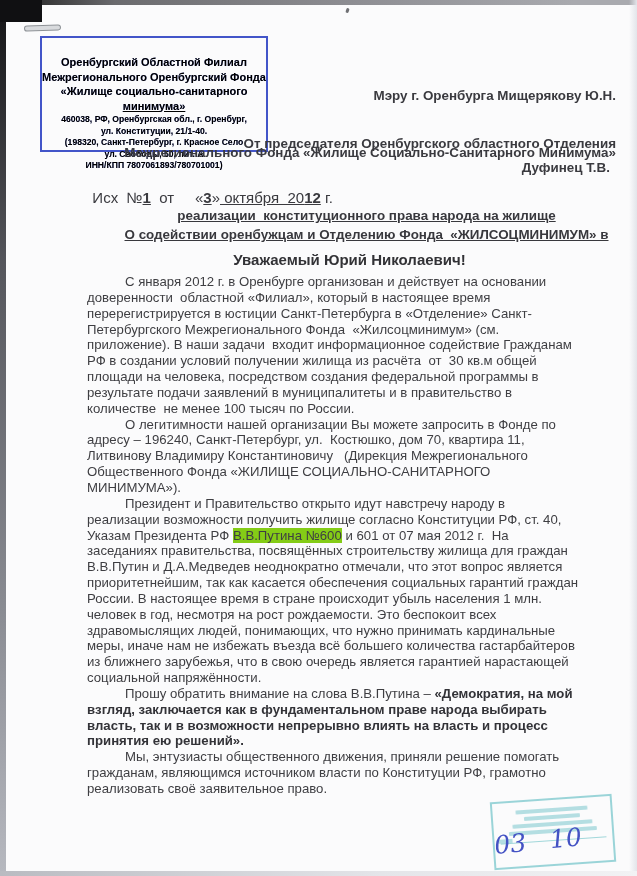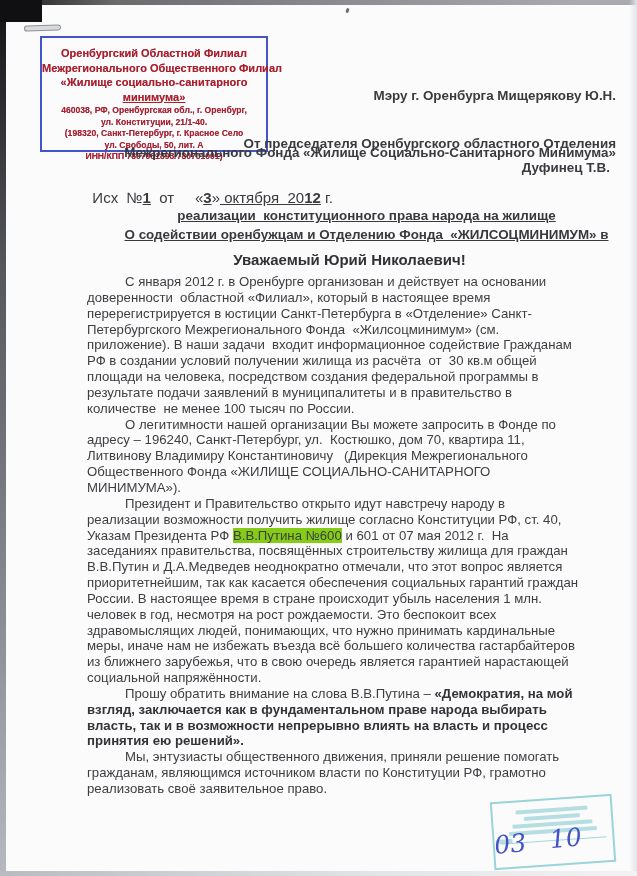--- a/index.html
+++ b/index.html
@@ -12,21 +12,21 @@
   .scan-corner{left:0;top:0;width:42px;height:22px;background:#101012;}
   .scan-left{left:0;top:0;width:6px;height:876px;background:linear-gradient(to bottom,#121214,#55565c 30%,#8a8c93 70%,#b7b9c0);}
   .scan-right{right:0;top:0;width:8px;height:876px;background:linear-gradient(to left,#e3e5ea,rgba(227,229,234,0));}
   .scan-bottom{left:0;bottom:0;width:637px;height:5px;background:linear-gradient(to right,#b9bbc1,#e4e5e9 60%,#f2f2f4);}
   .paperclip{left:24px;top:25px;width:35px;height:4px;border:1px solid #8e9297;border-radius:3px;
              background:#d8dadd;transform:rotate(-2deg);}
   .speck{left:346px;top:8px;width:3px;height:5px;background:#6f7074;border-radius:2px;transform:rotate(20deg);}
 
   
   .stamp-box{left:40px;top:36px;width:228px;height:116px;border:2px solid rgba(41,62,193,.88);
-             color:#b91c1c;text-align:center;padding-top:8px;box-sizing:border-box;
+             color:#000000;text-align:center;padding-top:17px;box-sizing:border-box;
              text-shadow:0 0 .5px rgba(41,62,193,.6);}
   .stamp-main{font-weight:bold;font-size:11px;line-height:14.5px;white-space:pre;}
   .stamp-main.u{text-decoration:underline;}
   .stamp-addr{font-weight:bold;font-size:8.6px;line-height:9.6px;white-space:pre;margin-top:2px;}
 
   
   .hdr{right:21px;text-align:right;font-weight:bold;font-size:13.4px;color:#3a3a3f;white-space:pre;}
   .recipient{top:88px;}
   .sender1{top:136px;}
   .sender2{top:145px;}
@@ -63,21 +63,21 @@
 <div class="abs scan-top"></div>
 <div class="abs scan-left"></div>
 <div class="abs scan-right"></div>
 <div class="abs scan-bottom"></div>
 <div class="abs scan-corner"></div>
 <div class="abs paperclip"></div>
 <div class="abs speck"></div>
 
 <div class="abs stamp-box">
   <div class="stamp-main">Оренбургский Областной Филиал</div>
-  <div class="stamp-main">Межрегионального Общественного Филиал</div>
+  <div class="stamp-main">Межрегионального Оренбургский Фонда</div>
   <div class="stamp-main">«Жилище социально-санитарного</div>
   <div class="stamp-main u">минимума»</div>
   <div class="stamp-addr">460038, РФ, Оренбургская обл., г. Оренбург,</div>
   <div class="stamp-addr">ул. Конституции, 21/1-40.</div>
   <div class="stamp-addr">(198320, Санкт-Петербург, г. Красное Село</div>
   <div class="stamp-addr">ул. Свободы, 50, лит. А</div>
   <div class="stamp-addr">ИНН/КПП 7807061893/780701001)</div>
 </div>
 
 <div class="abs hdr recipient">Мэру г. Оренбурга Мищерякову Ю.Н.</div>

